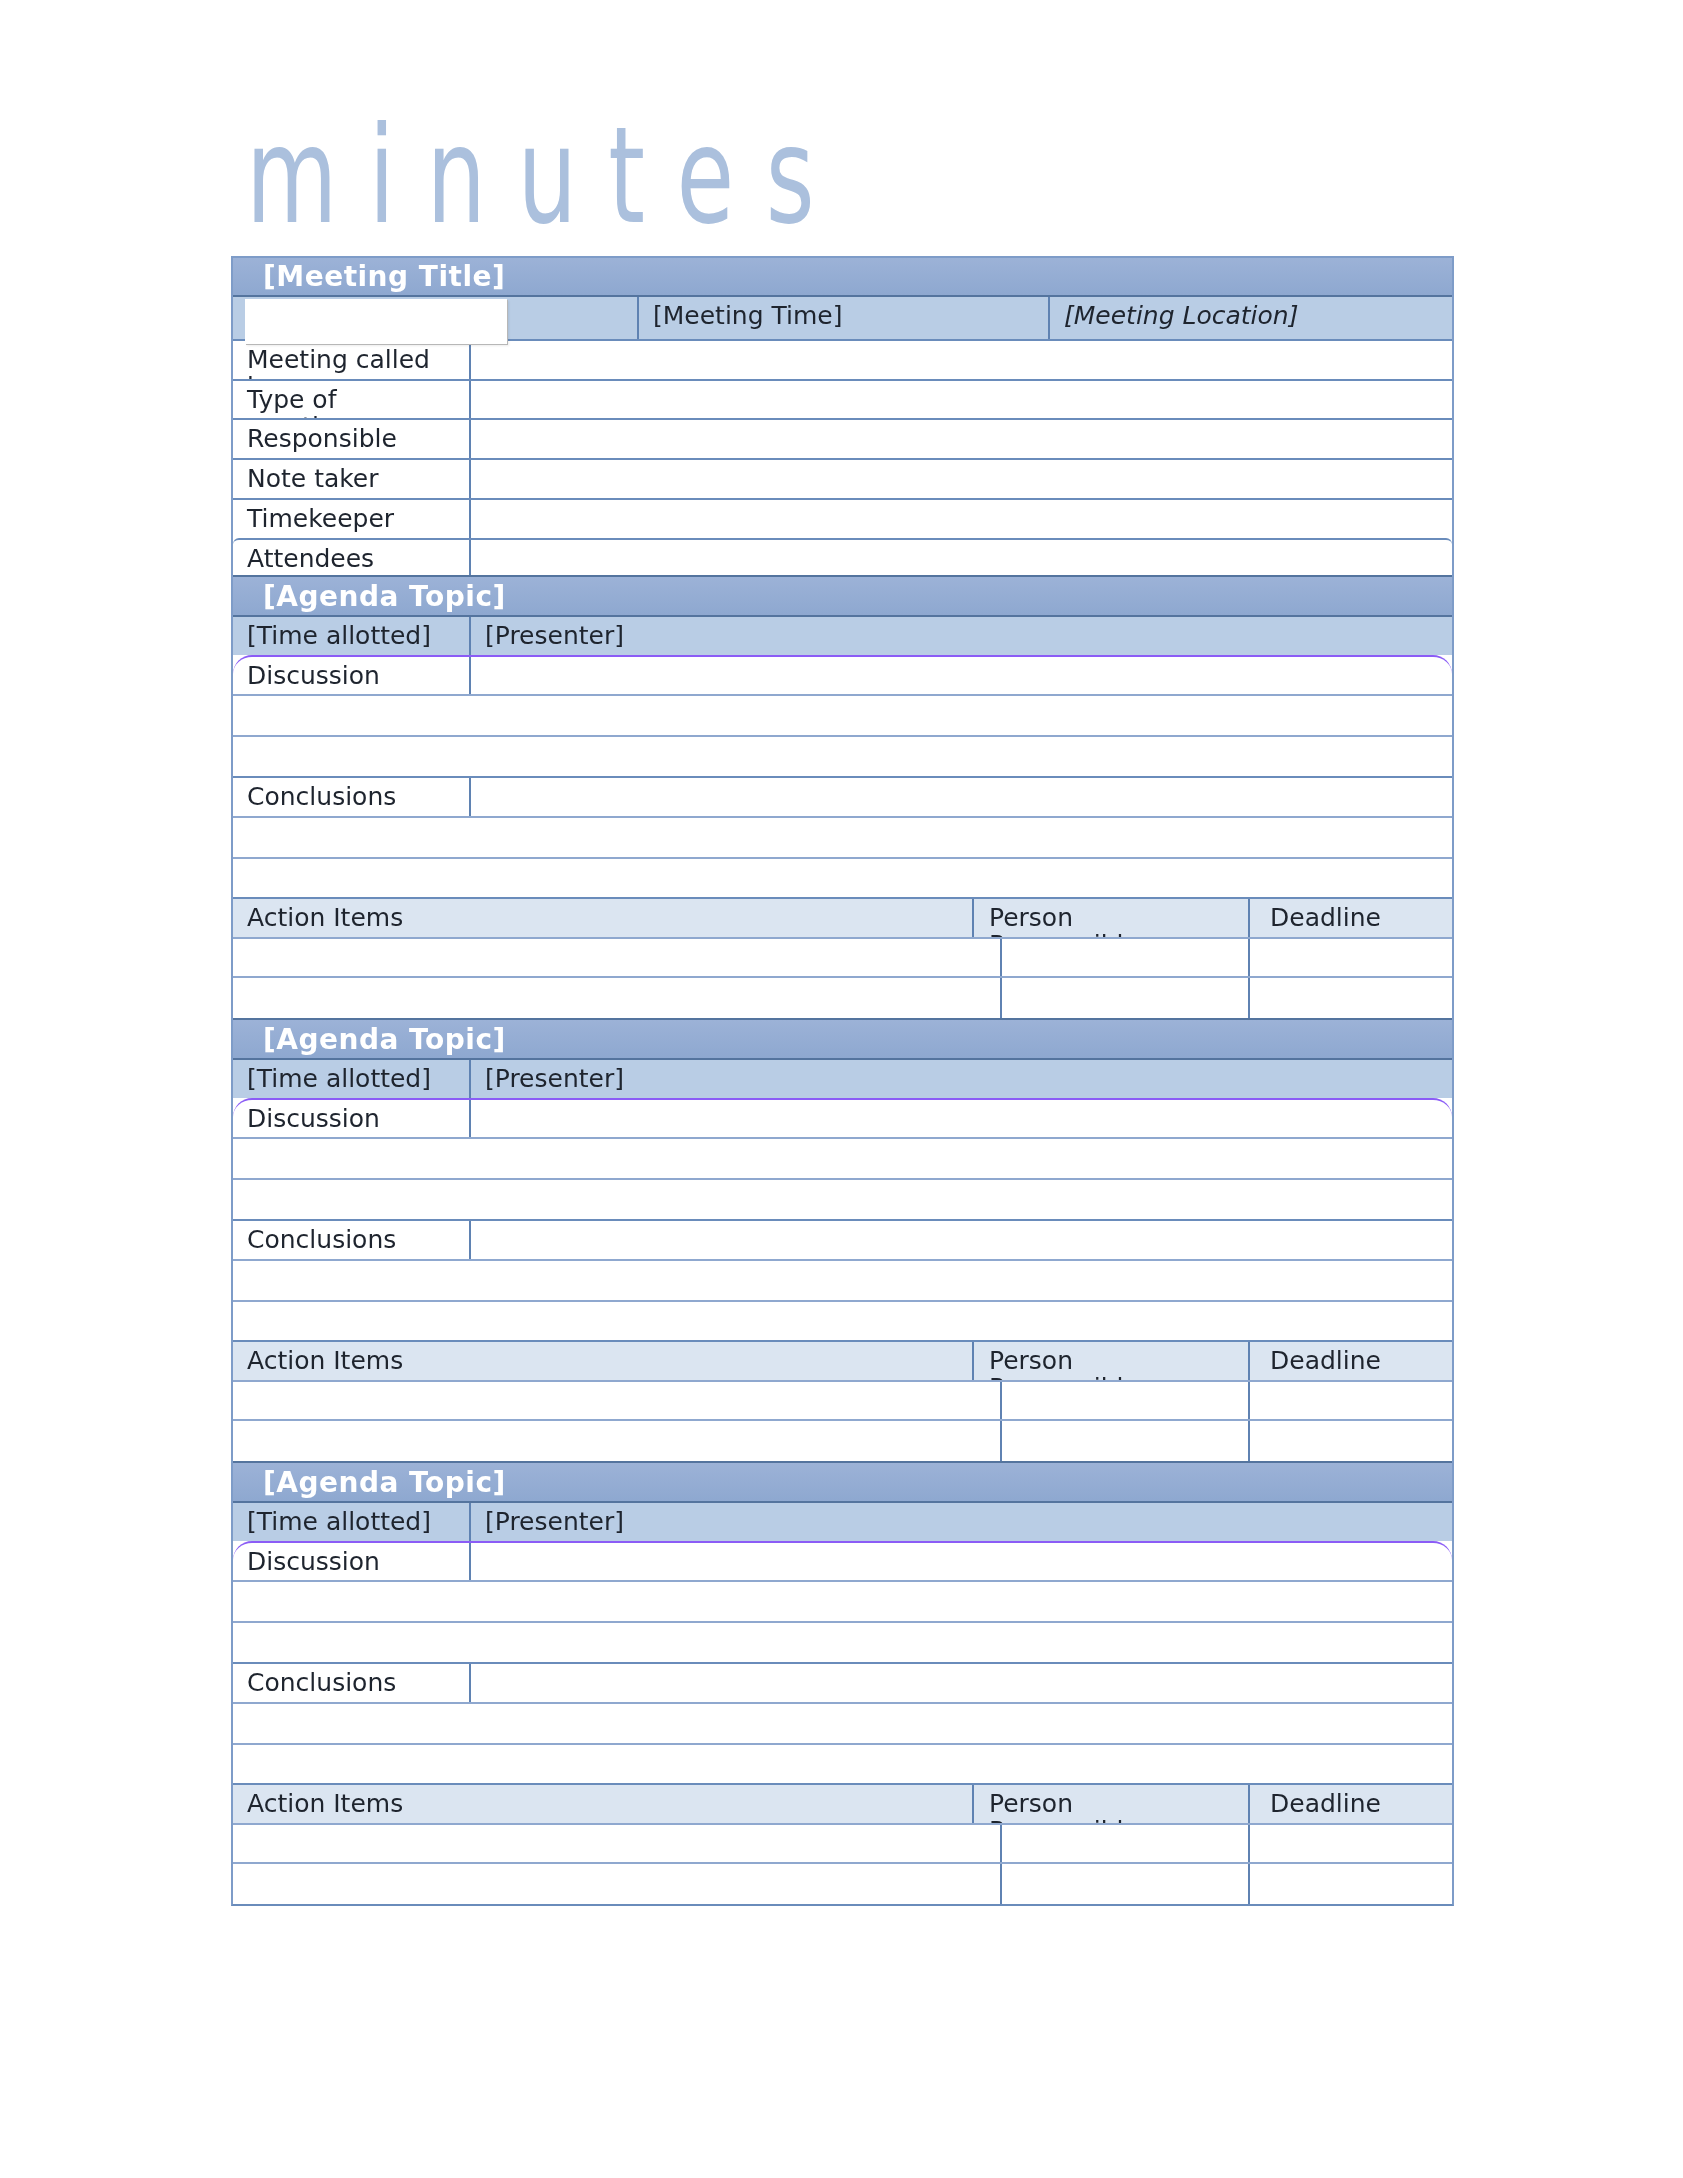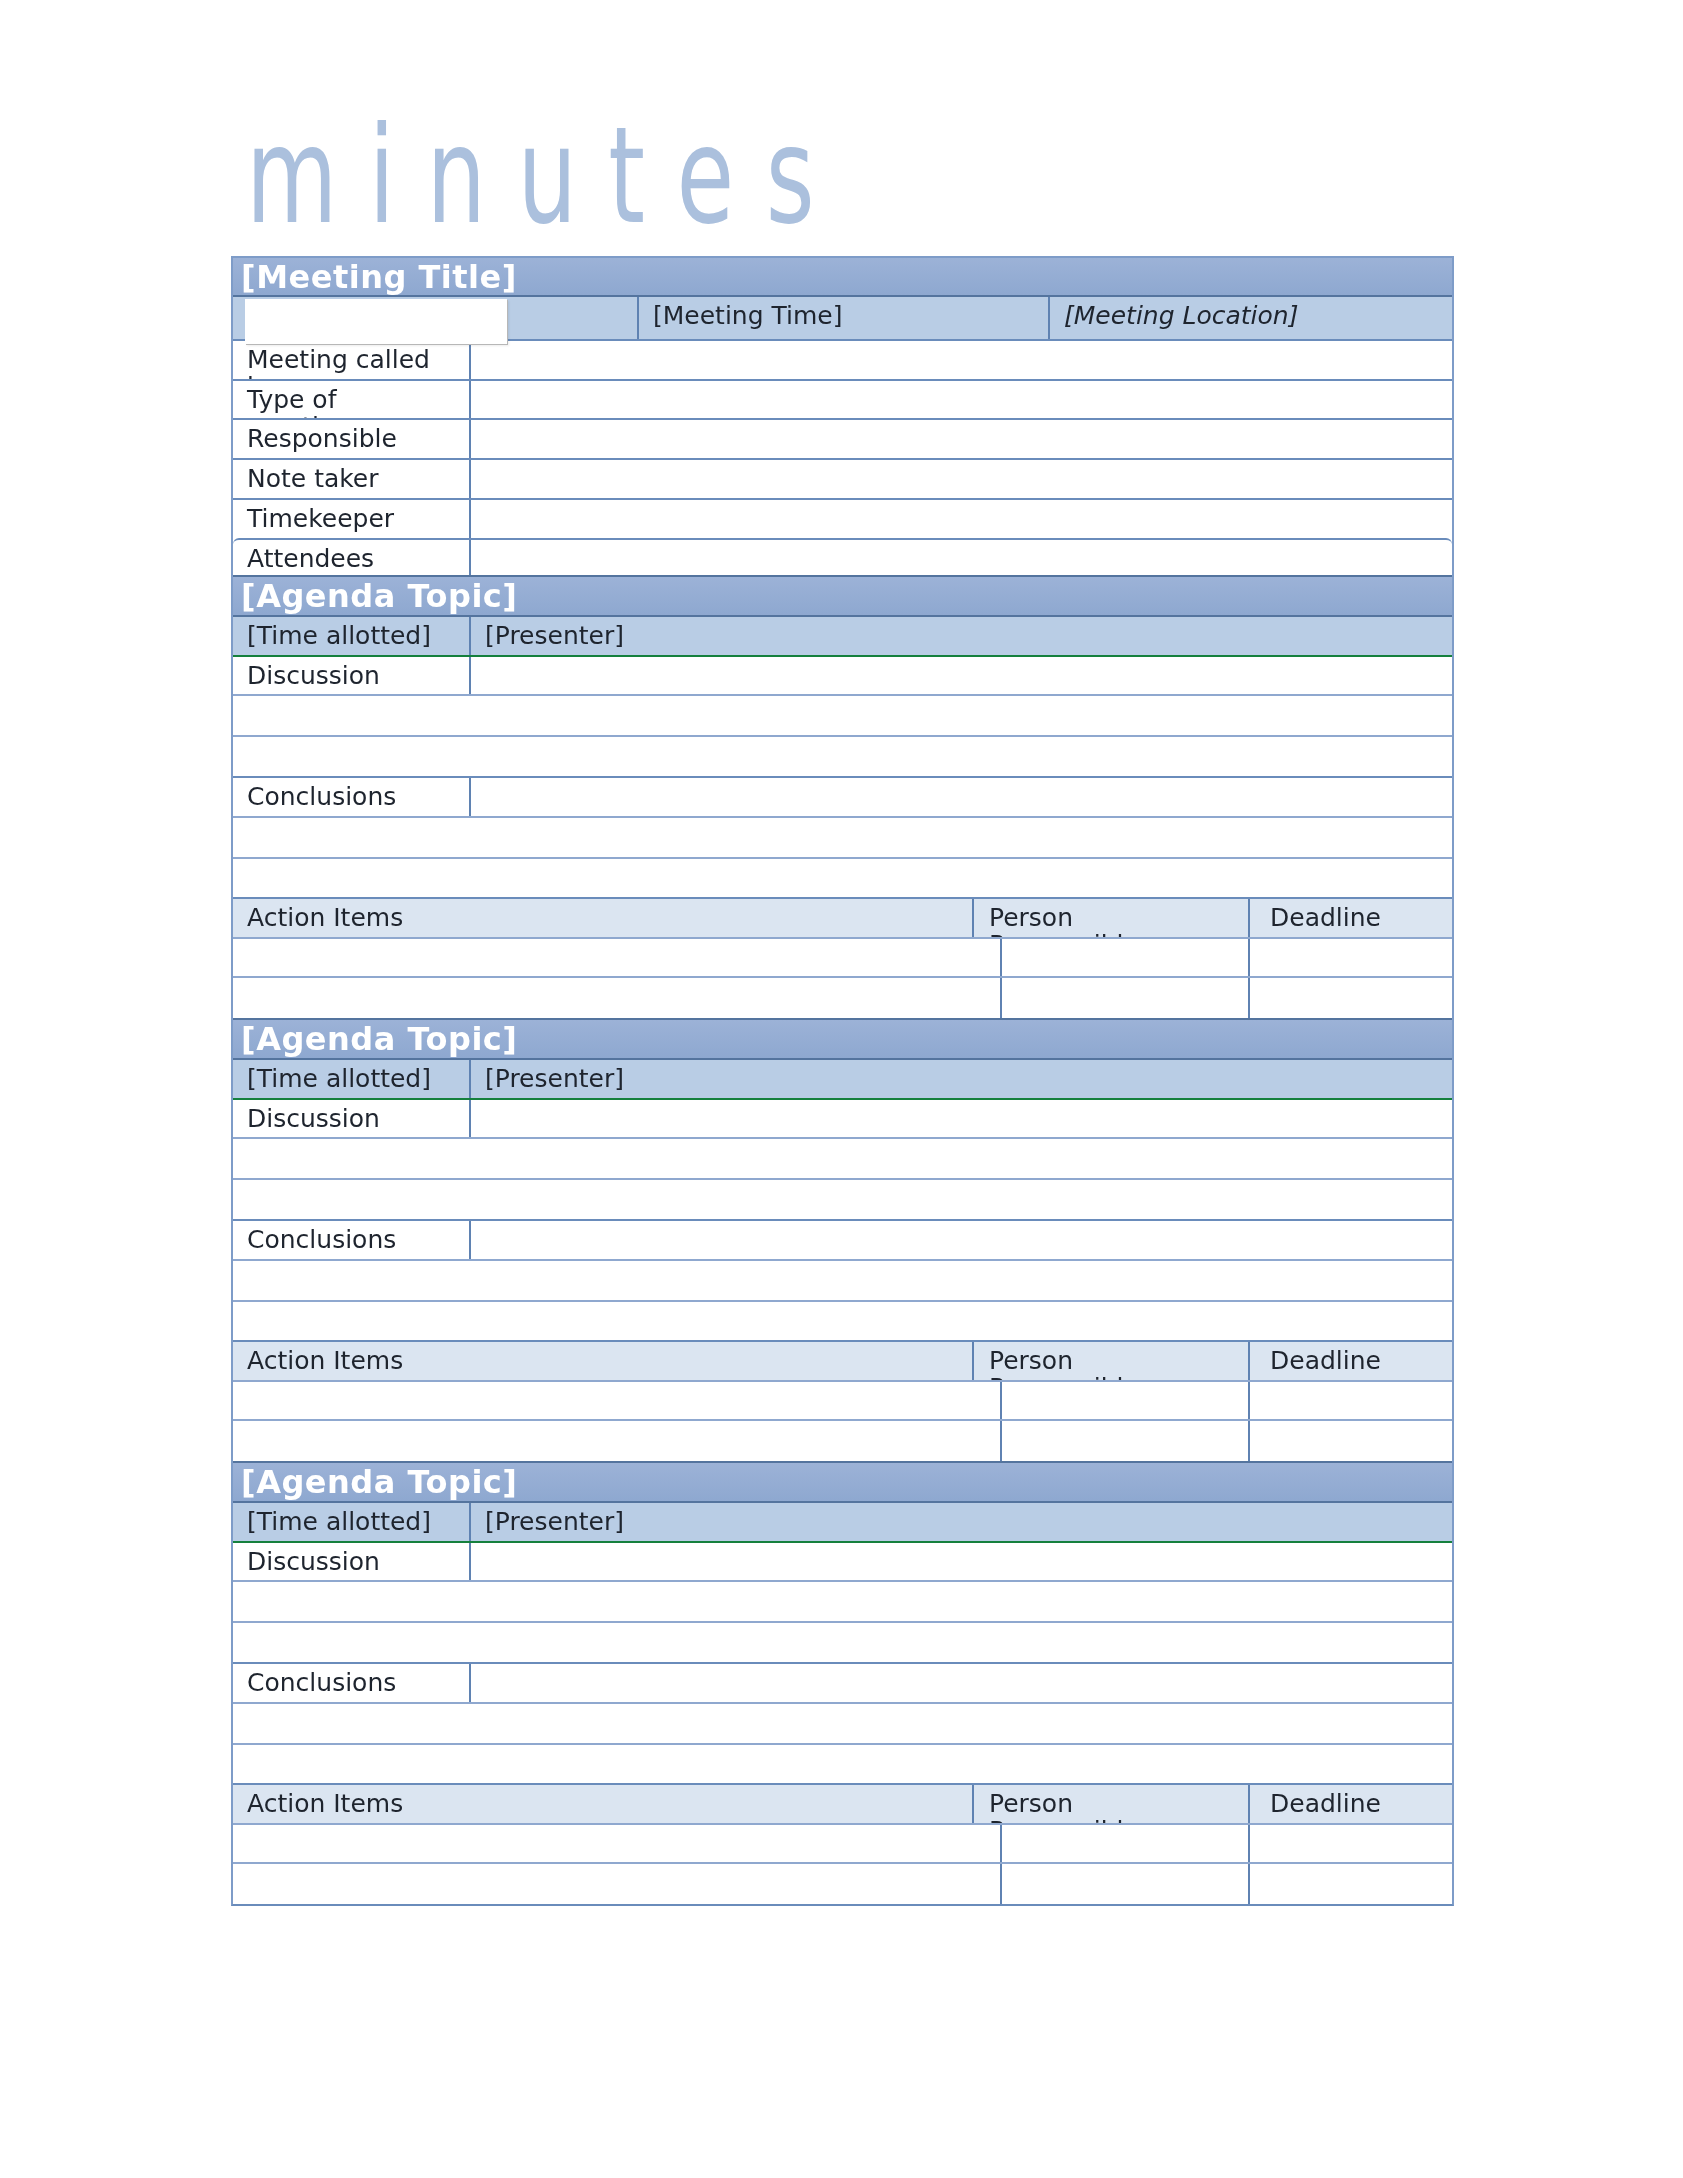--- a/index.html
+++ b/index.html
@@ -22,42 +22,42 @@
                border-bottom:2px solid #6a8cbb; background:#ffffff; }
 
   .r { display:flex; width:100%; overflow:hidden; }
 
   
   .bar { background:linear-gradient(180deg,#9cb2d7 0%,#8ea8d0 100%);
          border-top:2px solid #54749e; border-bottom:2px solid #54749e;
          align-items:center; }
   .bar-h1 { height:41px; border-top:2px solid #7e9cc8; }
   .bar-h2 { height:42px; }
-  .bar-text { color:#ffffff; font-weight:bold; font-size:32px;
-              padding-left:8px; letter-spacing:0.5px; }
+  .bar-text { color:#ffffff; font-weight:bold; font-size:28px;
+              padding-left:30px; letter-spacing:0.5px; }
 
   
   .subhdr { background:#b9cde5;justify-content:space-between; }
   .dtl { height:42px; }
   .tp  { height:38px; }
 
   
   .cell { overflow:hidden; color:#1e242e; font-size:25px; line-height:27px;
           padding:5px 10px 0 14px; }
   .vdiv { border-left:2px solid #5f82b2; }
 
   
   .c-date { width:404px; }
   .c-time { width:411px; }
   .c-loc  { flex:1;font-style:italic; }
 
   
   .inforow { border-top:2px solid #6a8cbb; background:#ffffff; }
   .labelrow { border-top:2px solid #6a8cbb; background:#ffffff; }
-  .first-after-sub { border-top:2px solid #15803d; }
+  .first-after-sub { border-top:2px solid #8b5cf6;border-radius:19px; }
   .lab { width:236px; padding-right:28px; }
   .val { flex:1; }
 
   .h40 { height:40px; } .h39 { height:39px; }
   .h37 { height:37px;border-radius:6px; } .h41 { height:41px; } .h42 { height:42px; }
 
   
   .emptyrow { border-top:2px solid #8fa8cf; background:#ffffff; }
 
   

